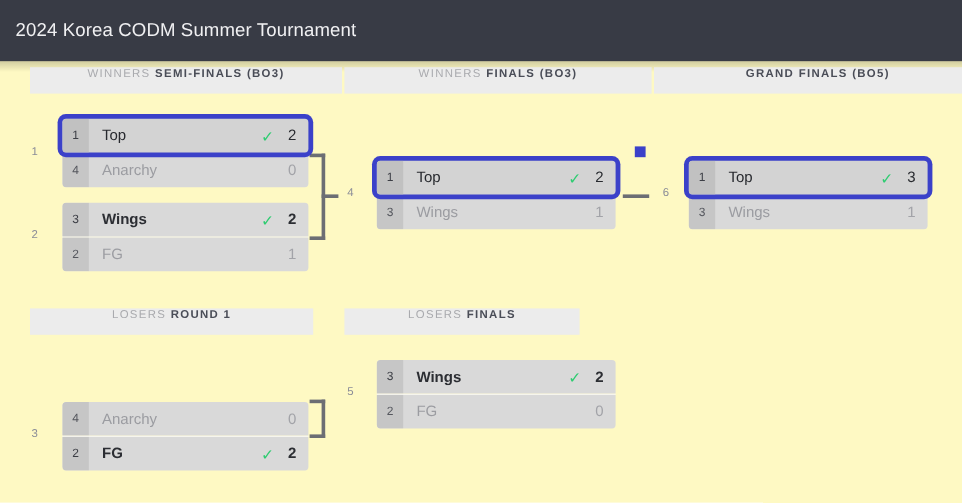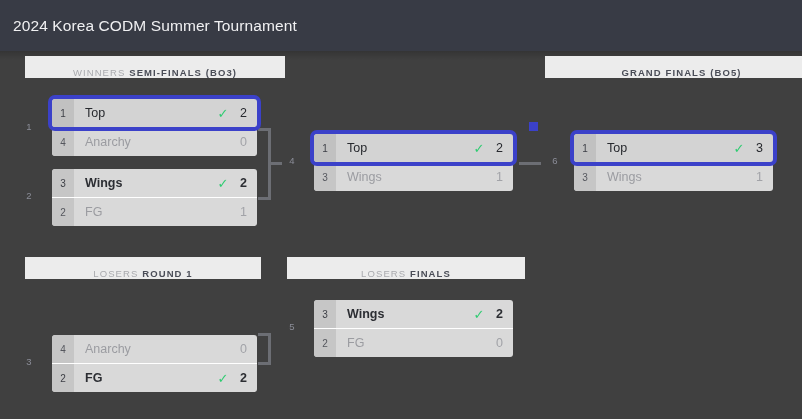--- a/index.html
+++ b/index.html
@@ -3,42 +3,42 @@
 <meta charset="utf-8">
 <style>
   * { box-sizing: border-box; }
   html, body {
     margin: 0; padding: 0;
     width: 802px; height: 419px;
     background: #ffffff;
     font-family: "Liberation Sans", sans-serif;
     overflow: hidden;
   }
-  #page { position: relative; width: 802px; height: 419px; background:#404040; }
+  #page { position: relative; width: 802px; height: 419px; background:#fef9c3; }
 
   
   #titlebar {
     position: absolute; left:0; top:0; width:802px; height:51px;
     background:#383b45;
     display:flex; align-items:center;
   }
   #titlebar .title {
     color:#f0f0f2; font-size:15.5px; font-weight:400;
     padding-left:13px; letter-spacing:0.1px;
   }
   #headershadow{
     position:absolute; left:0; top:51px; width:802px; height:9px;
     background:linear-gradient(to bottom, rgba(0,0,0,0.18), rgba(0,0,0,0));
     pointer-events:none;
   }
 
   
   .roundbar {
     position:absolute; height:22px; background:#ececec;
-    display:flex; align-items:flex-end; justify-content:center;
+    display:flex; align-items:flex-start; justify-content:center;
   }
   .roundbar .rtxt { font-size:9.5px; letter-spacing:1.1px; white-space:nowrap; }
   .rtxt .dim { color:#a9aaae; }
   .rtxt .stg { color:#4a4d57; font-weight:700; }
 
   
   .match { position:absolute; }
   .mrow {
     position:relative; display:flex; align-items:center;
     height:28px; background:#d9d9d9; overflow:hidden;
@@ -100,36 +100,42 @@
   </div>
   <div id="headershadow"></div>
 
   <div class="roundbar" style="left:25px; top:56px; width:260px;">
     <div class="rtxt">
       <span class="dim">WINNERS</span>
       <span class="stg">SEMI-FINALS (BO3)</span>
     </div>
   </div>
 
+  <div class="roundbar" style="left:287px; top:56px; width:256px;">
+    <div class="rtxt">
+      <span class="dim">WINNERS</span>
+      <span class="stg">FINALS (BO3)</span>
+    </div>
+  </div>
 
   <div class="roundbar" style="left:545px; top:56px; width:273px;">
     <div class="rtxt">
       <span class="dim"></span>
       <span class="stg">GRAND FINALS (BO5)</span>
     </div>
   </div>
 
   <div class="roundbar" style="left:25px; top:257px; width:236px;">
     <div class="rtxt">
       <span class="dim">LOSERS</span>
       <span class="stg">ROUND 1</span>
     </div>
   </div>
 
-  <div class="roundbar" style="left:287px; top:257px; width:238px;">
+  <div class="roundbar" style="left:287px; top:257px; width:196px;">
     <div class="rtxt">
       <span class="dim">LOSERS</span>
       <span class="stg">FINALS</span>
     </div>
   </div>
 
   <div class="conn" style="left:268px; top:128px; width:3px; height:72px;"></div>
   <div class="conn" style="left:258px; top:128px; width:13px; height:3px;"></div>
   <div class="conn" style="left:258px; top:197px; width:13px; height:3px;"></div>
   <div class="conn" style="left:268px; top:162px; width:14px; height:3px;"></div>

